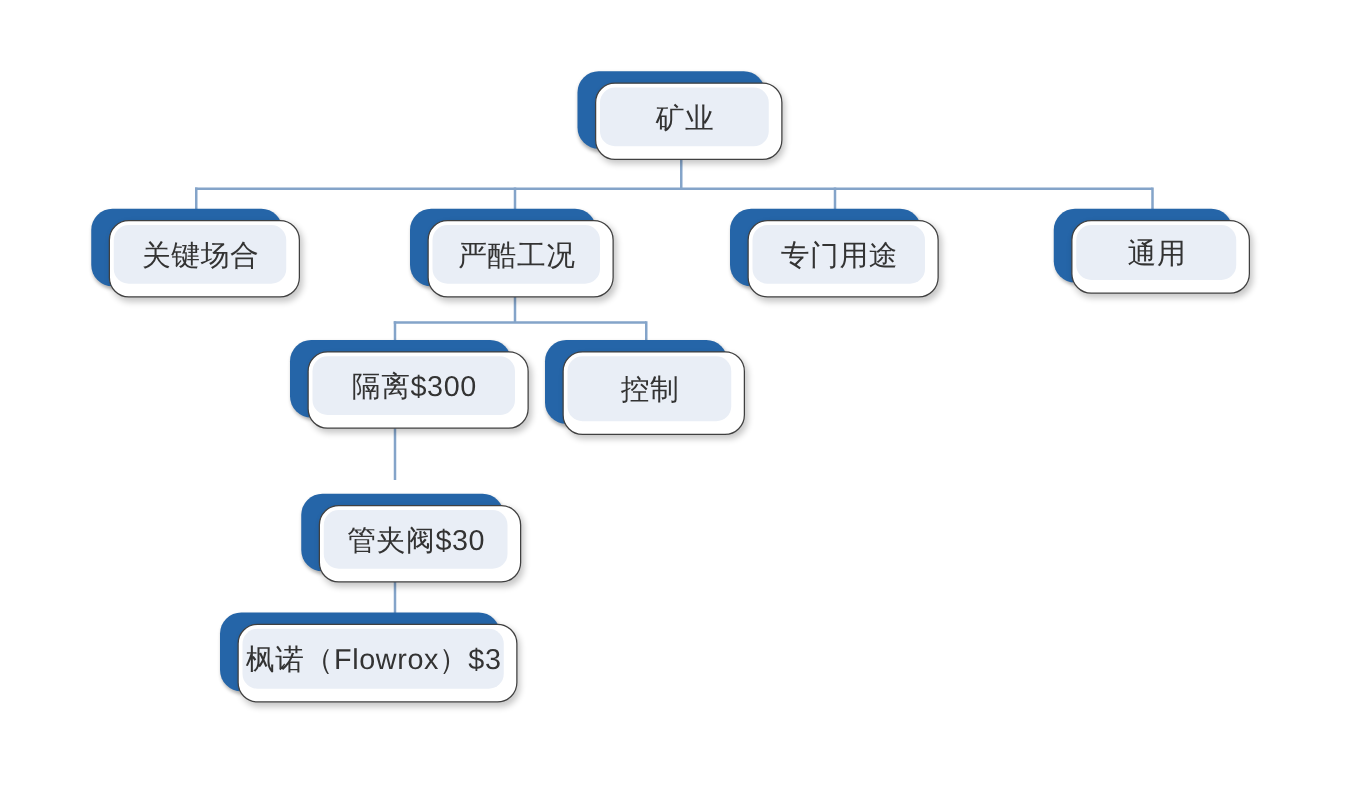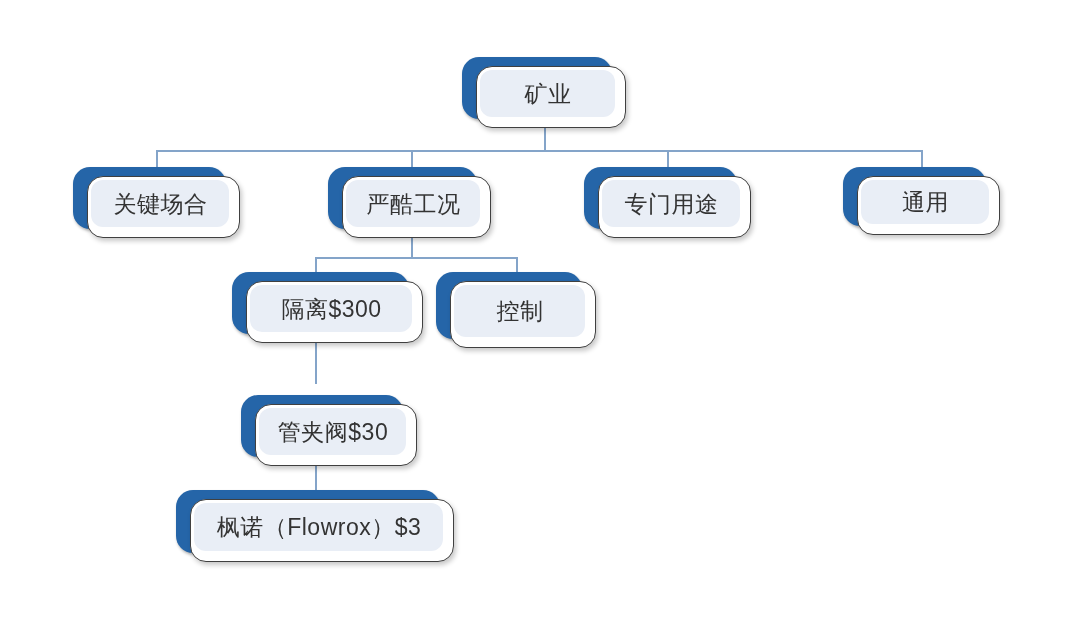--- a/index.html
+++ b/index.html
@@ -126,21 +126,21 @@
   </div>
 
   <div class="node" style="left:227px;top:395px;width:176px;height:71px;margin-left:14px;">
     <div class="back"></div>
     <div class="card">
       <div class="fill"></div>
       <span class="label">管夹阀$30</span>
     </div>
   </div>
 
-  <div class="node" style="left:176px;top:490px;width:278px;height:72px;">
+  <div class="node" style="left:176px;top:490px;width:238px;height:72px;">
     <div class="back"></div>
     <div class="card">
       <div class="fill"></div>
       <span class="label">枫诺（Flowrox）$3</span>
     </div>
   </div>
 
 </div>
 
 </body></html>

